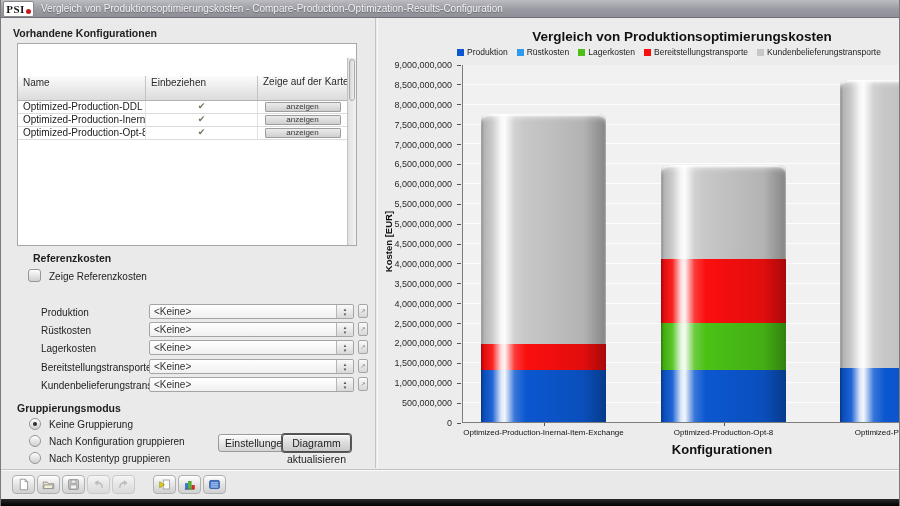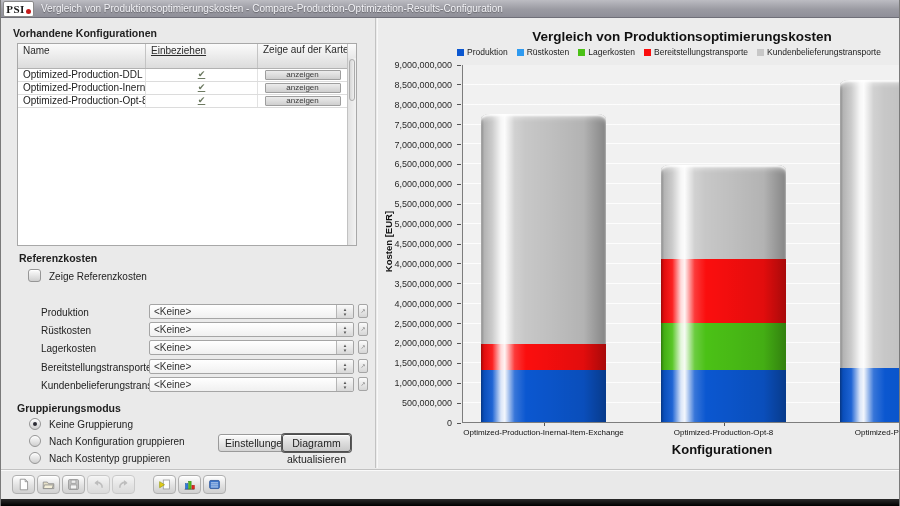--- a/index.html
+++ b/index.html
@@ -21,26 +21,26 @@
   .left-panel { position:absolute; left:0; top:18px; width:375px; height:450px;
     background:#eaeaea; border-right:1px solid #c2c2c2; }
   .right-panel { position:absolute; left:376px; top:18px; width:524px; height:450px;
     background:#ececec; overflow:hidden; box-shadow:inset 1px 0 0 #f8f8f8; }
 
   .heading { position:absolute; font-size:10.5px; font-weight:bold; color:#1e1e1e; white-space:nowrap; }
 
   
   .cfg-table { position:absolute; left:16px; top:25px; width:340px; height:203px; background:#fff;
     border:1px solid #a8a8a8; }
-  .cfg-head { display:flex; height:25px; background:linear-gradient(#fbfbfb,#dcdcdc); border-bottom:1px solid #b2b2b2; }
+  .cfg-head { display:flex; height:25px; background:linear-gradient(#fbfbfb,#dcdcdc); border-bottom:1px solid #b2b2b2;margin-top:32px; }
   .cfg-head .c { font-size:10px; color:#2a2a2a; padding:1px 0 0 5px; border-right:1px solid #c4c4c4; overflow:hidden; white-space:nowrap; }
   .cfg-row { display:flex; height:13px; border-bottom:1px solid #dcdcdc; }
   .cfg-row .c { font-size:10px; color:#222; padding:0 0 0 5px; border-right:1px solid #e2e2e2; white-space:nowrap; overflow:hidden; }
   .col-name  { width:128px; }
-  .col-check { width:112px; text-align:center; padding-left:0 !important; color:#6d7a62 !important; font-size:9px !important;text-decoration:underline; }
+  .col-check { width:112px; text-align:center; padding-left:0 !important; color:#6d7a62 !important; font-size:9px !important; }
   .col-act   { width:90px; display:flex; align-items:center; justify-content:center; padding:0 !important; }
   .mini-btn { width:76px; height:10px; font-size:8px; line-height:8px; color:#3a3a3a; text-align:center;
     background:linear-gradient(#ececec,#cfcfcf); border:1px solid #9e9e9e; border-radius:1px; }
   .cfg-scroll { position:absolute; right:0; top:14px; bottom:0; width:9px; background:linear-gradient(90deg,#e2e2e2,#f2f2f2);
     border-left:1px solid #c2c2c2; }
   .cfg-scroll .thumb { position:absolute; top:1px; left:1px; right:1px; height:42px;
     background:linear-gradient(90deg,#d6d6d6,#efefef); border:1px solid #ababab; border-radius:3px; }
 
   
   .checkbox { position:absolute; width:13px; height:13px; border:1px solid #969696; border-radius:3px;
@@ -153,21 +153,21 @@
       <div class="c col-act">
           <span class="mini-btn">anzeigen</span>
         </div>
     </div>
 
     <div class="cfg-scroll">
       <div class="thumb"></div>
     </div>
   </div>
 
-  <div class="heading" style="left:18px; top:234px;">Referenzkosten</div>
+  <div class="heading" style="left:32px; top:234px;">Referenzkosten</div>
 
   <div class="checkbox" style="left:27px; top:251px;"></div>
   <div class="cb-label" style="left:48px; top:253px;">Zeige Referenzkosten</div>
 
   <div class="fld-label" style="left:40px; top:289px;">Produktion</div>
   <div class="combo" style="top:286px;">
     <span class="val">&lt;Keine&gt;</span>
     <span class="spin"></span>
   </div>
   <div class="side-btn" style="top:286px;">↗</div>

